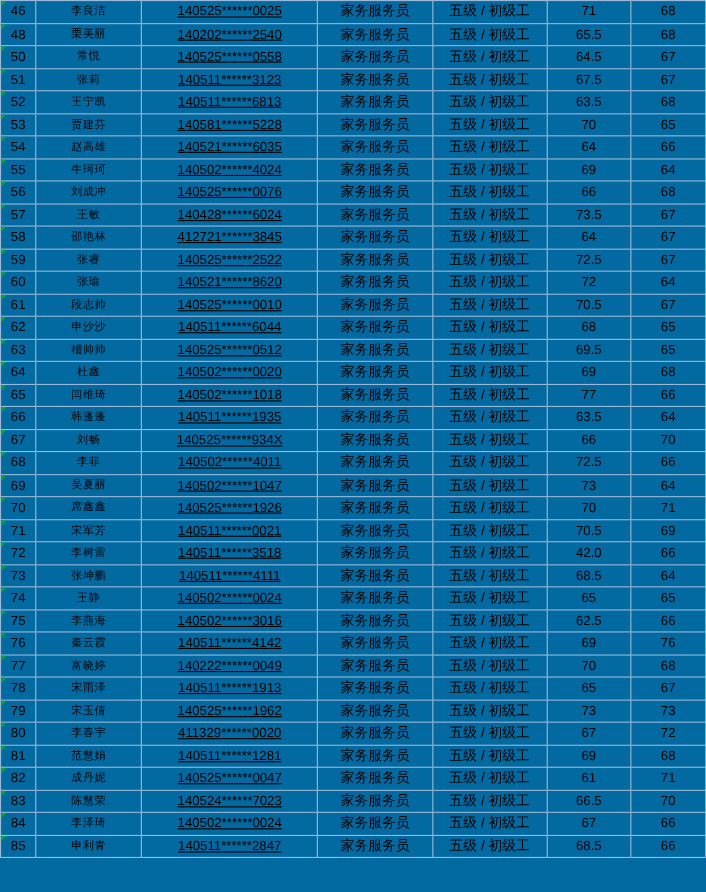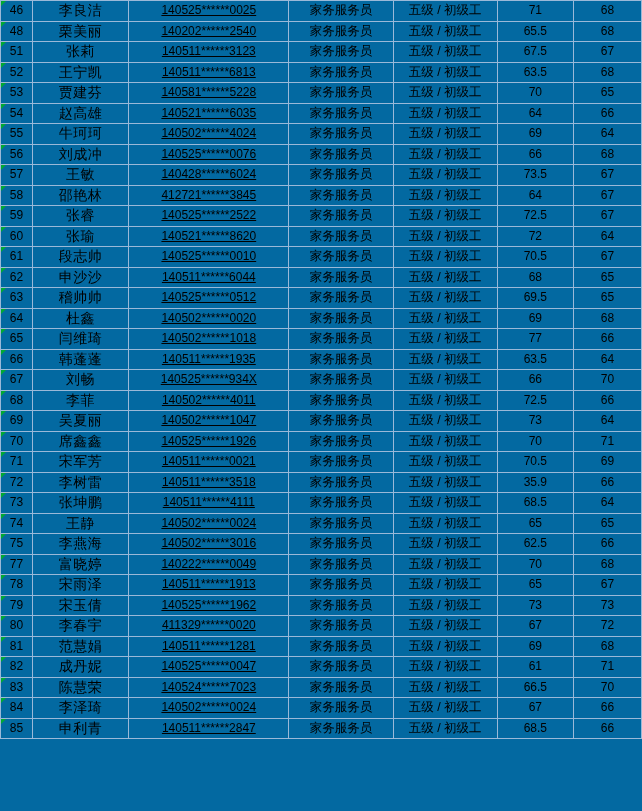--- a/index.html
+++ b/index.html
@@ -39,21 +39,21 @@
   col.c2 { width: 160px; }
   col.c3 { width: 104px; }
   col.c4 { width: 104px; }
   col.c5 { width: 76px; }
   col.c6 { width: 68px; }
 
   td.idx {
     font-size: 12px;
   }
   td.name {
-    font-size: 14px;
+    font-size: 10px;
     letter-spacing: 0.5px;
   }
   td.idnum {
     font-family: "Liberation Sans", sans-serif;
     font-size: 12px;
     letter-spacing: 0px;
     text-decoration: underline;
   }
   td.occ, td.level {
     font-size: 12.5px;
@@ -102,20 +102,29 @@
         <tr>
           <td class="idx"><span class="flag"></span>48</td>
           <td class="name">栗美丽</td>
           <td class="idnum">140202******2540</td>
           <td class="occ">家务服务员</td>
           <td class="level">五级 / 初级工</td>
           <td class="score">65.5</td>
           <td class="score">68</td>
         </tr>
         <tr>
+          <td class="idx"><span class="flag"></span>50</td>
+          <td class="name">常悦</td>
+          <td class="idnum">140525******0558</td>
+          <td class="occ">家务服务员</td>
+          <td class="level">五级 / 初级工</td>
+          <td class="score">64.5</td>
+          <td class="score">67</td>
+        </tr>
+        <tr>
           <td class="idx"><span class="flag"></span>51</td>
           <td class="name">张莉</td>
           <td class="idnum">140511******3123</td>
           <td class="occ">家务服务员</td>
           <td class="level">五级 / 初级工</td>
           <td class="score">67.5</td>
           <td class="score">67</td>
         </tr>
         <tr>
           <td class="idx"><span class="flag"></span>52</td>
@@ -296,21 +305,21 @@
           <td class="level">五级 / 初级工</td>
           <td class="score">70.5</td>
           <td class="score">69</td>
         </tr>
         <tr>
           <td class="idx"><span class="flag"></span>72</td>
           <td class="name">李树雷</td>
           <td class="idnum">140511******3518</td>
           <td class="occ">家务服务员</td>
           <td class="level">五级 / 初级工</td>
-          <td class="score">35.9</td>
+          <td class="score">42.0</td>
           <td class="score">66</td>
         </tr>
         <tr>
           <td class="idx"><span class="flag"></span>73</td>
           <td class="name">张坤鹏</td>
           <td class="idnum">140511******4111</td>
           <td class="occ">家务服务员</td>
           <td class="level">五级 / 初级工</td>
           <td class="score">68.5</td>
           <td class="score">64</td>
@@ -325,20 +334,29 @@
           <td class="score">65</td>
         </tr>
         <tr>
           <td class="idx"><span class="flag"></span>75</td>
           <td class="name">李燕海</td>
           <td class="idnum">140502******3016</td>
           <td class="occ">家务服务员</td>
           <td class="level">五级 / 初级工</td>
           <td class="score">62.5</td>
           <td class="score">66</td>
+        </tr>
+        <tr>
+          <td class="idx"><span class="flag"></span>76</td>
+          <td class="name">秦云霞</td>
+          <td class="idnum">140511******4142</td>
+          <td class="occ">家务服务员</td>
+          <td class="level">五级 / 初级工</td>
+          <td class="score">69</td>
+          <td class="score">76</td>
         </tr>
         <tr>
           <td class="idx"><span class="flag"></span>77</td>
           <td class="name">富晓婷</td>
           <td class="idnum">140222******0049</td>
           <td class="occ">家务服务员</td>
           <td class="level">五级 / 初级工</td>
           <td class="score">70</td>
           <td class="score">68</td>
         </tr>

